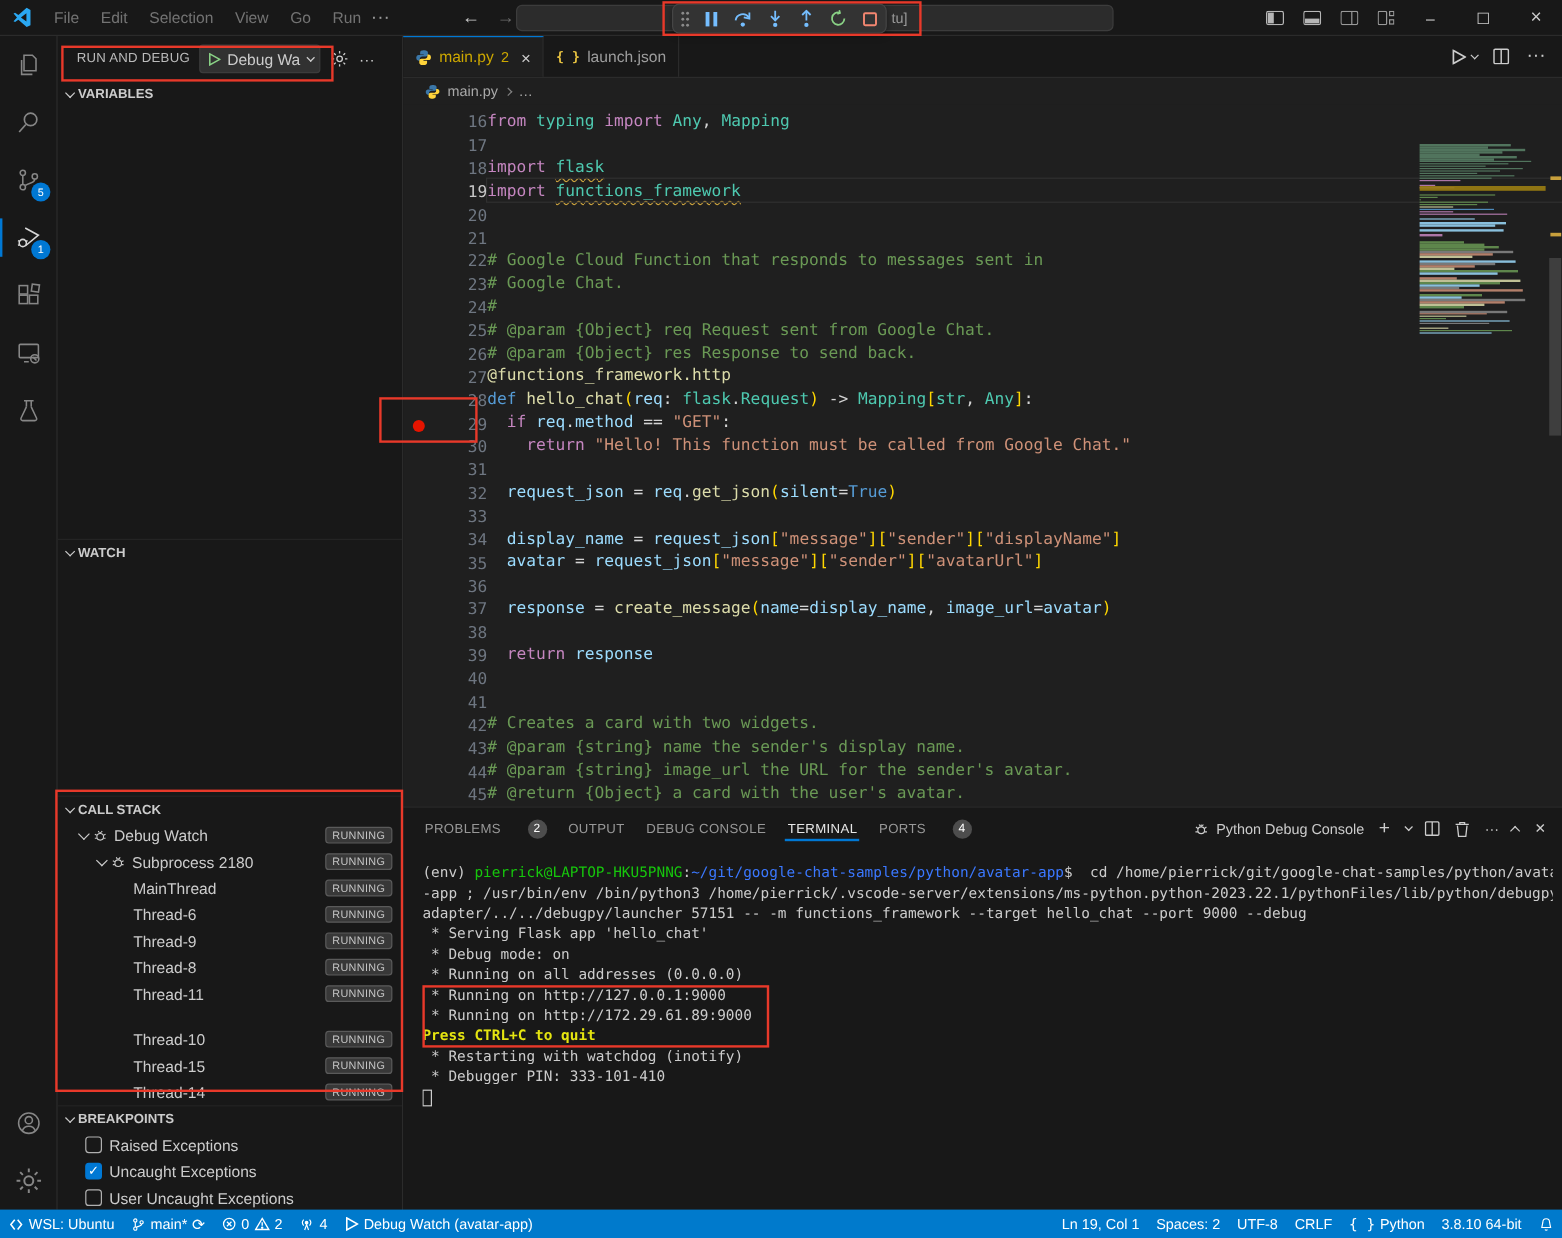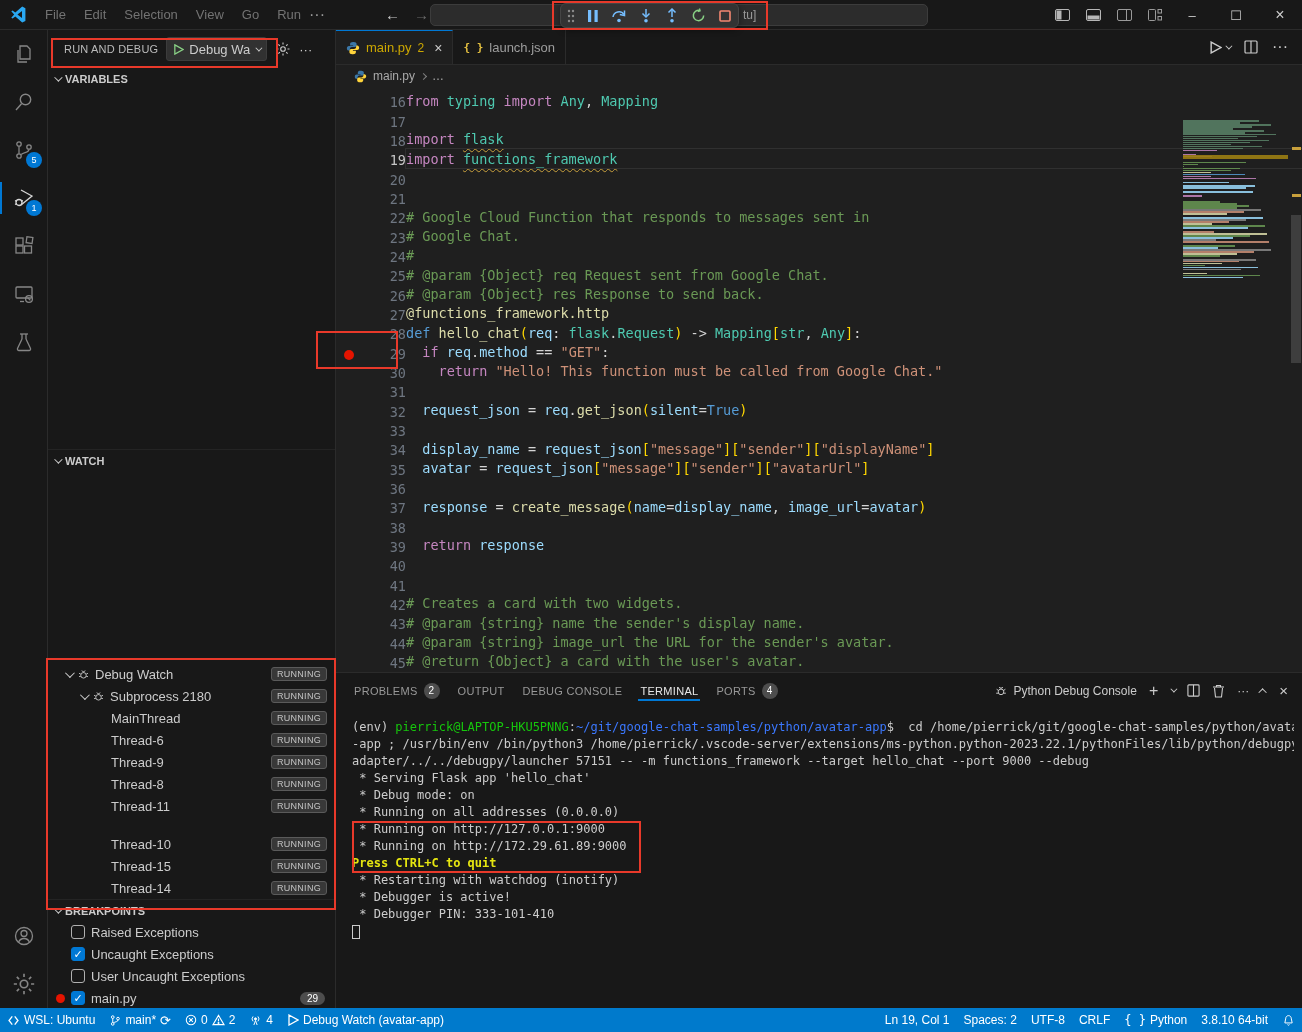--- a/index.html
+++ b/index.html
@@ -72,21 +72,21 @@
   .minimap { position:absolute; top:33px; right:14px; width:105px; height:200px; }
   .minimap .mrow { height:1.6px; margin-bottom:.4px; opacity:.85; }
   .mm-hl { position:absolute; left:0; right:0; height:4px; background:#9a7d12; opacity:.9; }
   .scrollbar { position:absolute; top:0; right:0; width:12px; bottom:0; }
   .scroll-slider { position:absolute; left:1px; right:1px; top:128px; height:148px; background:rgba(121,121,121,.35); }
   .ruler-mark { position:absolute; right:1px; width:9px; height:3px; background:#c8a03c; }
 
   
   .panel { position:absolute; top:672px; left:336px; width:966px; bottom:24px; background:#181818; border-top:1px solid #2b2b2b; }
   .panel-tabs { height:35px; display:flex; align-items:center; padding-left:12px; gap:6px; }
-  .ptab { display:flex; align-items:center; gap:6px; font-size:11px; color:#989898; padding:9px 6px; letter-spacing:.3px; position:relative; }
+  .ptab { display:flex; align-items:center; gap:22px; font-size:11px; color:#989898; padding:9px 6px; letter-spacing:.3px; position:relative; }
   .ptab.active { color:#e7e7e7; }
   .ptab.active::after { content:""; position:absolute; left:4px; right:4px; bottom:5px; height:1.5px; background:#0078d4; }
   .ptab .pbadge { background:#4d4d4d; color:#fff; border-radius:9px; min-width:16px; height:16px; font-size:10px; display:flex; align-items:center; justify-content:center; padding:0 4px; }
   .panel-actions { margin-left:auto; display:flex; align-items:center; gap:12px; padding-right:14px; color:#cccccc; font-size:12px; }
   .terminal { position:absolute; top:47px; left:16px; right:8px; bottom:0; font-family:"DejaVu Sans Mono","Liberation Mono",monospace; font-size:12px; overflow:hidden; }
   .t-line { height:17px; white-space:pre; }
   .tc-w{color:#cccccc}.tc-g{color:#16c60c}.tc-b{color:#3b78ff}.tc-r{color:#f14c4c;font-weight:bold}.tc-y{color:#e5e510;font-weight:bold}
   .t-cursor { display:inline-block; width:8px; height:14px; border:1px solid #cccccc; vertical-align:middle; }
 
   
@@ -314,20 +314,24 @@
     <span>VARIABLES</span>
   </div>
   <div style="height:359px;"></div>
 
   <div class="sec-head">
     <span class="chev down"></span>
     <span>WATCH</span>
   </div>
   <div style="height:192px;"></div>
 
+  <div class="sec-head">
+    <span class="chev down"></span>
+    <span>CALL STACK</span>
+  </div>
   <div id="call-stack-rows">
       <div class="cs-row" style="padding-left: 17px;">
         <span class="chev down"></span>
         <span>
           <svg width="13" height="13" viewBox="0 0 16 16" fill="none" stroke="#cccccc" stroke-width="1.1">
             <circle cx="8" cy="9" r="3.4"></circle>
             <path d="M8 5.6 V4 M6 3 L7 4.6 M10 3 L9 4.6 M4.6 7.5 L2.5 6.5 M11.4 7.5 L13.5 6.5 M4.6 10.5 H2.5 M11.4 10.5 H13.5"></path>
           </svg>
         </span>
         <span class="cs-label">Debug Watch</span>
@@ -635,21 +639,20 @@
         <div class="t-line"><span class="tc-w">(env) </span><span class="tc-g">pierrick@LAPTOP-HKU5PNNG</span><span class="tc-w">:</span><span class="tc-b">~/git/google-chat-samples/python/avatar-app</span><span class="tc-w">$  cd /home/pierrick/git/google-chat-samples/python/avatar</span></div>
         <div class="t-line"><span class="tc-w">-app ; /usr/bin/env /bin/python3 /home/pierrick/.vscode-server/extensions/ms-python.python-2023.22.1/pythonFiles/lib/python/debugpy/</span></div>
         <div class="t-line"><span class="tc-w">adapter/../../debugpy/launcher 57151 -- -m functions_framework --target hello_chat --port 9000 --debug</span></div>
         <div class="t-line"><span class="tc-w"> * Serving Flask app 'hello_chat'</span></div>
         <div class="t-line"><span class="tc-w"> * Debug mode: on</span></div>
         <div class="t-line"><span class="tc-w"> * Running on all addresses (0.0.0.0)</span></div>
         <div class="t-line"><span class="tc-w"> * Running on http://127.0.0.1:9000</span></div>
         <div class="t-line"><span class="tc-w"> * Running on http://172.29.61.89:9000</span></div>
         <div class="t-line"><span class="tc-y">Press CTRL+C to quit</span></div>
         <div class="t-line"><span class="tc-w"> * Restarting with watchdog (inotify)</span></div>
-        <div class="t-line"><span class="tc-w"> * Debugger is active!</span></div>
         <div class="t-line"><span class="tc-w"> * Debugger PIN: 333-101-410</span></div>
       </div>
     <div class="t-line"><span class="t-cursor"></span></div>
   </div>
 </div>
 
 <div class="statusbar">
   <div class="st-item">
     <svg width="13" height="13" viewBox="0 0 16 16" fill="none" stroke="#fff" stroke-width="1.6">
         <path d="M6.5 3 L2.5 8 L6.5 13 M9.5 3 L13.5 8 L9.5 13"></path>

